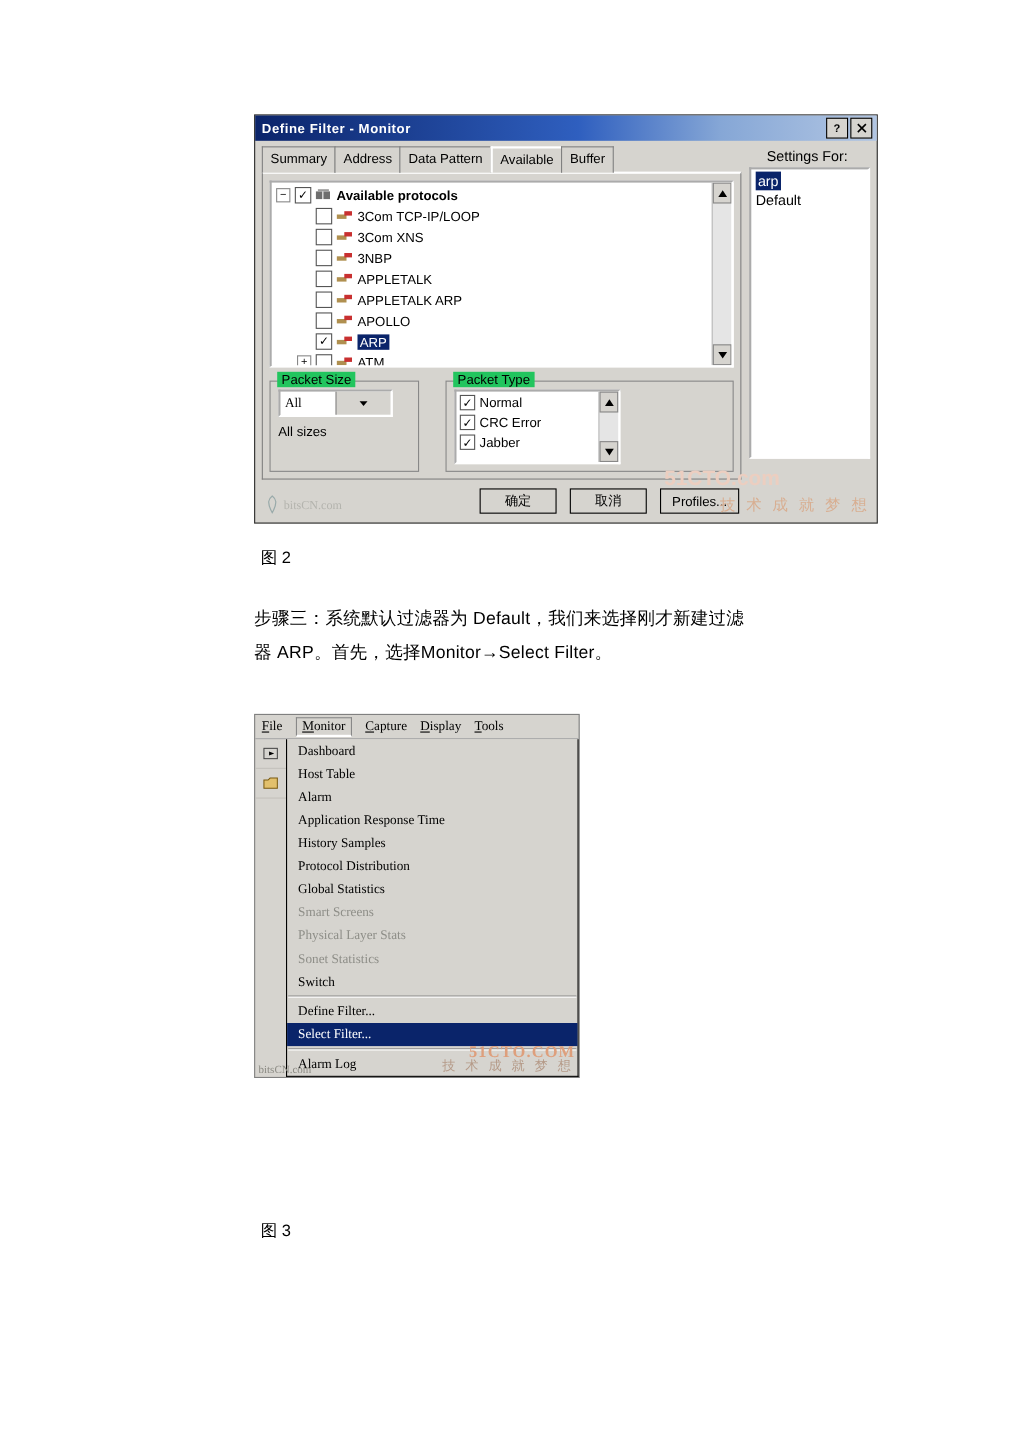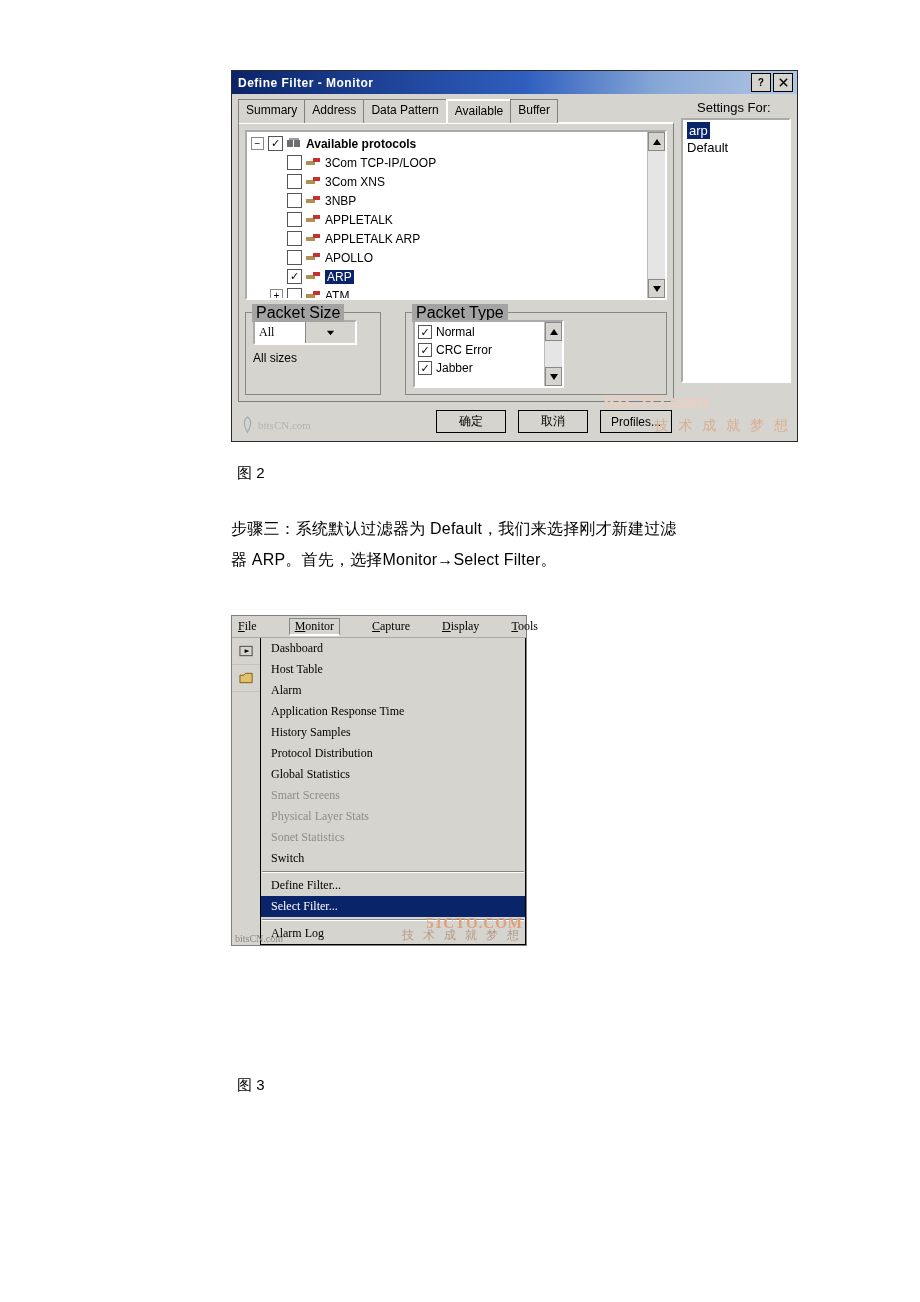--- a/index.html
+++ b/index.html
@@ -1,16 +1,16 @@
 <!DOCTYPE html>
 <html><head>
 <meta charset="utf-8">
 <style>
   body{margin:0;background:#fff;font-family:"Microsoft YaHei",Tahoma,Arial,sans-serif;color:#000}
-  .page{width:748px;margin:0 auto;padding:70px 0 100px}
+  .page{width:748px;margin:0 auto;padding:104px 0 100px}
   .pad{padding-left:145px;padding-right:145px}
   .caption{margin:22px 0 30px 6px;font-size:15px}
   .para{font-size:16px;line-height:31px;letter-spacing:.2px;margin:6px 0 40px}
 
   
   .win{width:565px;border:1px solid #2a2a2a;background:#d6d4cf;font-family:Tahoma,"MS Sans Serif",sans-serif;font-size:12px;color:#000;position:relative}
   .titlebar{height:23px;background:linear-gradient(90deg,#0b246a 0%,#2f5fbf 52%,#86a7d6 75%,#b2c6e3 100%);color:#fff;font-weight:700;display:flex;align-items:center;padding:0 4px 0 6px;letter-spacing:.5px}
   .titlebar .t{flex:1}
   .tbtn{width:18px;height:17px;margin-left:2px;border:1px solid #000;background:#d6d4cf;display:flex;align-items:center;justify-content:center}
   .tbtn svg{width:11px;height:11px}
@@ -31,21 +31,21 @@
   .lvl0{padding-left:2px}.lvl1{padding-left:38px}
   .exp{width:11px;height:11px;border:1px solid #888;display:flex;align-items:center;justify-content:center;font-size:10px;margin-right:4px;background:#fff}
   .ck{width:13px;height:13px;border:1px solid #555;background:#fff;margin-right:4px;display:flex;align-items:center;justify-content:center;font-size:11px}
   .pk{width:14px;height:13px;margin-right:5px;display:inline-block}
   .pk svg{width:14px;height:13px;vertical-align:top}
   .bold{font-weight:700}
   .selnode{background:#0a246a;color:#fff;padding:0 2px}
 
   .grps{display:flex;gap:24px}
   .grp{border:1px solid #888;padding:7px 7px 6px;position:relative;margin-top:4px}
-  .grp .leg{position:absolute;top:-9px;left:6px;background:#a3a3a3;padding:0 4px;font-size:16px}
+  .grp .leg{position:absolute;top:-9px;left:6px;background:#22c55e;padding:0 4px;font-size:12px}
   .dd{display:flex;align-items:center;border:2px inset #fff;background:#fff;height:21px;width:100px}
   .dd span{flex:1;padding:0 4px;font-family:Tahoma}
   .dd .ar{width:17px;height:100%;background:#d6d4cf;border-left:1px solid #888;display:flex;align-items:center;justify-content:center}
   .dd .ar svg{width:9px;height:9px}
   .note{margin-top:6px;font-size:12px}
   .listbx{border:2px inset #fff;background:#fff;height:62px;width:147px;position:relative;padding:1px 0}
   .listbx .it{display:flex;align-items:center;height:18px;padding:0 3px;font-size:12px}
   .listbx .it .ck{width:12px;height:12px}
 
   .sfor{font-size:13px;margin:2px 16px 3px}
@@ -56,21 +56,21 @@
   .wbtn{min-width:70px;height:23px;border:1px solid #000;background:#d6d4cf;font-size:12px;padding:0 10px}
 
   
   .wm1{position:absolute;right:6px;bottom:6px;font-size:14px;letter-spacing:3px;color:#d8ae91}
   .wm2{position:absolute;right:88px;bottom:28px;font-size:19px;font-weight:900;color:#eccec0}
   .wm-logo{position:absolute;left:7px;bottom:8px;font-size:11px;color:#b4b4ae;font-family:Verdana}
   .wm-logo svg{width:17px;height:17px;vertical-align:-4px;margin-right:2px}
 
   
   .mfig{width:294px;border:1px solid #808080;background:#d6d4cf;font-family:Tahoma,"MS Sans Serif";font-size:12px;position:relative}
-  .mbar{display:flex;padding:3px 6px;gap:32px;border-bottom:1px solid #a9a9a9}
+  .mbar{display:flex;padding:3px 6px;gap:12px;border-bottom:1px solid #a9a9a9}
   .mbar span{cursor:default}
   .mbar .sel{border:1px solid #888;border-bottom:2px solid #fff;padding:0 5px;background:#d6d4cf;margin:-1px 0 -2px}
   .u{text-decoration:underline}
   .ltool{width:28px;float:left}
   .ltool .tb{height:26px;display:flex;align-items:center;justify-content:center;border-bottom:1px solid #c4c1bc}
   .ltool svg{width:15px;height:14px}
   .menu{margin-left:28px;background:#d6d4cf;border:1px solid #000;border-top:none}
   .mi{padding:3px 10px}
   .mi.dis{color:#8e8e88}
   .mi.selm{background:#0a246a;color:#fff}

